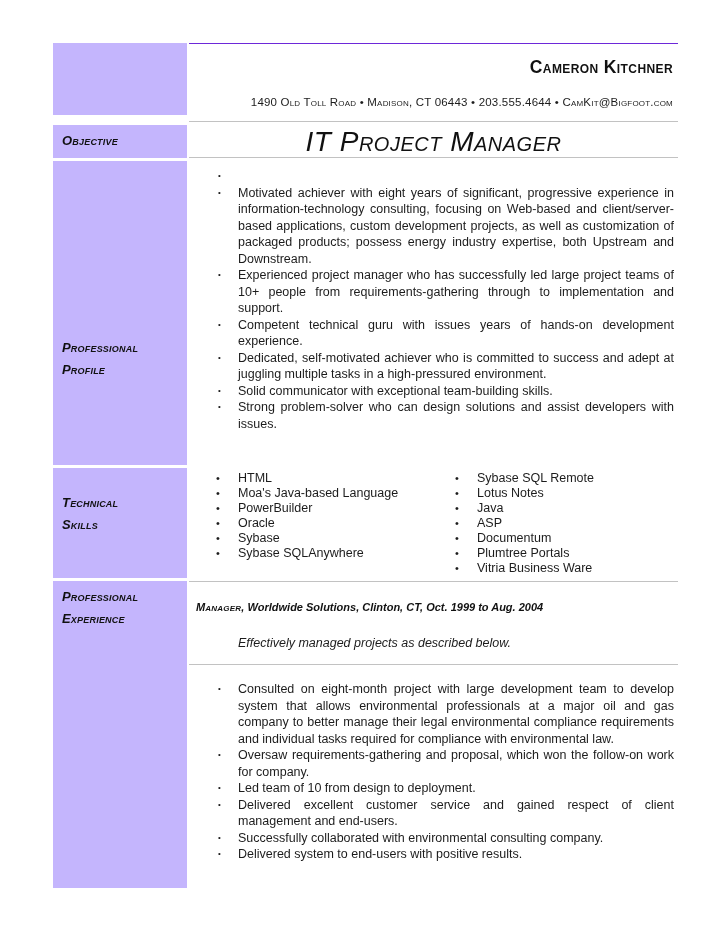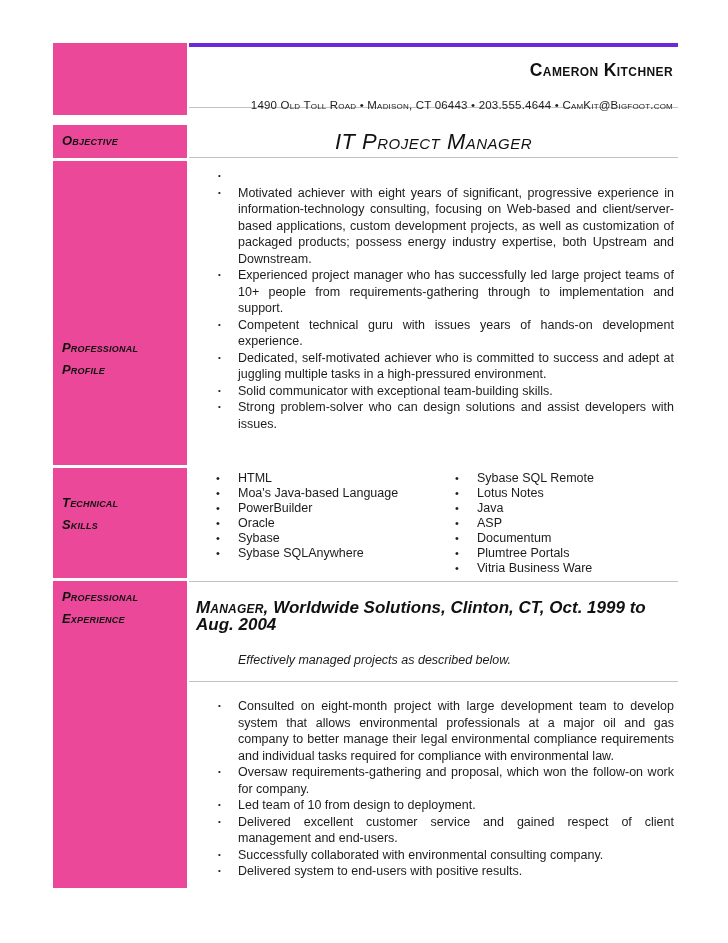--- a/index.html
+++ b/index.html
@@ -7,57 +7,57 @@
     width: 728px; height: 943px;
     background: #ffffff;
     font-family: "Liberation Sans", sans-serif;
     color: #1c1c1c;
     -webkit-font-smoothing: antialiased;
   }
   .page { box-sizing: border-box; width: 728px; padding: 43px 50px 0 53px; }
   .row { display: flex; column-gap: 2px; margin-bottom: 3px; }
   .side {
     flex: 0 0 134px; width: 134px;
-    background: #ec4899;
+    background: #c4b5fd;
     box-sizing: border-box;
     padding: 0 6px 0 9px;
   }
   .side-label {
     font-weight: bold; font-style: italic; font-variant: small-caps;
     font-size: 13px; line-height: 22px; letter-spacing: 0.2px; color: #111;
   }
   .main { flex: 1 1 auto; box-sizing: border-box; min-width: 0; }
   .hline { border-top: 1px solid #c2c2c2; }
 
   
   .r-header { min-height: 79px; }
   .r-header .side { height: 72px; align-self: flex-start; }
   .r-header .main {
-    border-top: 4px solid #6d28d9; border-bottom: 1px solid #c2c2c2;
-    text-align: right; padding: 13px 5px 0 0; height: 65px;
+    border-top: 1px solid #6d28d9; border-bottom: 1px solid #c2c2c2;
+    text-align: right; padding: 13px 5px 0 0; height: 79px;
   }
   .name {
     font-weight: bold; font-variant: small-caps;
     font-size: 17.5px; letter-spacing: 0.4px; color: #111;
   }
   .contact {
     margin-top: 18px; font-variant: small-caps;
     font-size: 11.5px; letter-spacing: 0.2px;
   }
 
   
   .r-objective { min-height: 33px; }
   .r-objective .side { padding-top: 5px; }
   .r-objective .main {
     border-bottom: 1px solid #c2c2c2;
     text-align: center; padding-top: 2px;
   }
   .doc-title {
     font-style: italic; font-variant: small-caps;
-    font-size: 22px; letter-spacing: 0.5px; color: #111;
+    font-size: 28px; letter-spacing: 0.5px; color: #111;
     line-height: 29px;
   }
 
   
   .r-profile { min-height: 304px; }
   .r-profile .side { padding-top: 176px; }
   .r-profile .main { padding-top: 7px; }
 
   ul.blist, ul.sklist { list-style: none; margin: 0; padding: 0; }
   ul.blist li { display: flex; }
@@ -84,21 +84,21 @@
   .sktext { flex: 1 1 auto; font-size: 12.5px; line-height: 15px; }
 
   
   .r-exp { min-height: 307px; }
   .r-exp .side { padding-top: 5px; }
   .exp-label-2 { margin-top: 118px; }
   .r-exp .main { border-top: 1px solid #c2c2c2; }
   .job1 { padding: 17px 0 13px 0; }
   .job-title {
     font-weight: bold; font-style: italic;
-    font-size: 17px; padding-left: 7px; color: #111; line-height: 17px;
+    font-size: 11px; padding-left: 7px; color: #111; line-height: 17px;
   }
   .job-role { font-variant: small-caps; letter-spacing: 0.2px; }
   .job-title-sc { font-variant: small-caps; letter-spacing: 0.2px; }
   .job-summary {
     font-style: italic; font-size: 12.5px;
     padding-left: 49px; margin-top: 19px; line-height: 16px;
   }
   .job2 { padding-top: 9px; }
   .job2 ul.blist { margin-top: 7px; }
 </style>

